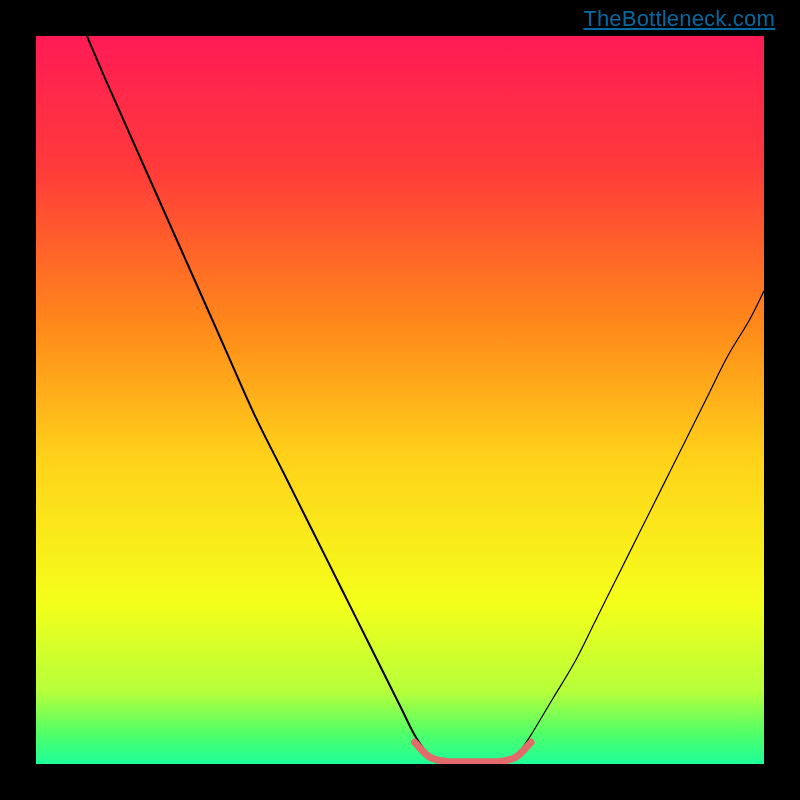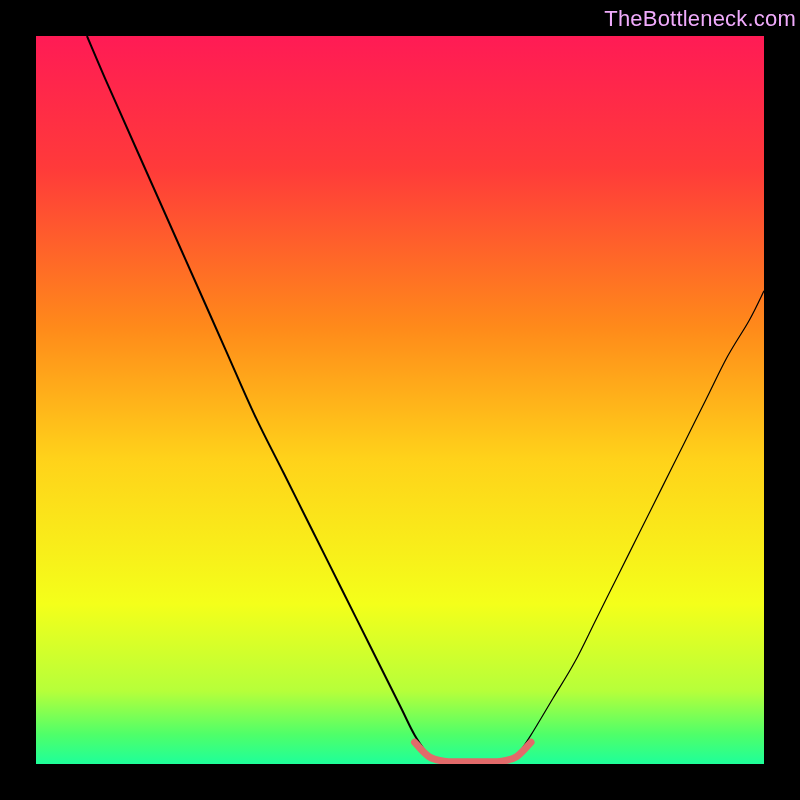--- a/index.html
+++ b/index.html
@@ -13,26 +13,27 @@
   }
   .frame {
     position: relative;
     width: 800px;
     height: 800px;
     background: #000;
   }
   .watermark {
     position: absolute;
     top: 6px;
-    right: 4px;
-    color: #f0abfc;
+    right: 25px;
+    color: #0369a1;
     font-size: 22px;
     font-weight: 500;
     letter-spacing: 0.2px;
     z-index: 30;
+    text-decoration: underline;
   }
   .plot-area {
     position: absolute;
     left: 36px;
     top: 36px;
     width: 728px;
     height: 728px;
     overflow: hidden;
     z-index: 10;
   }

